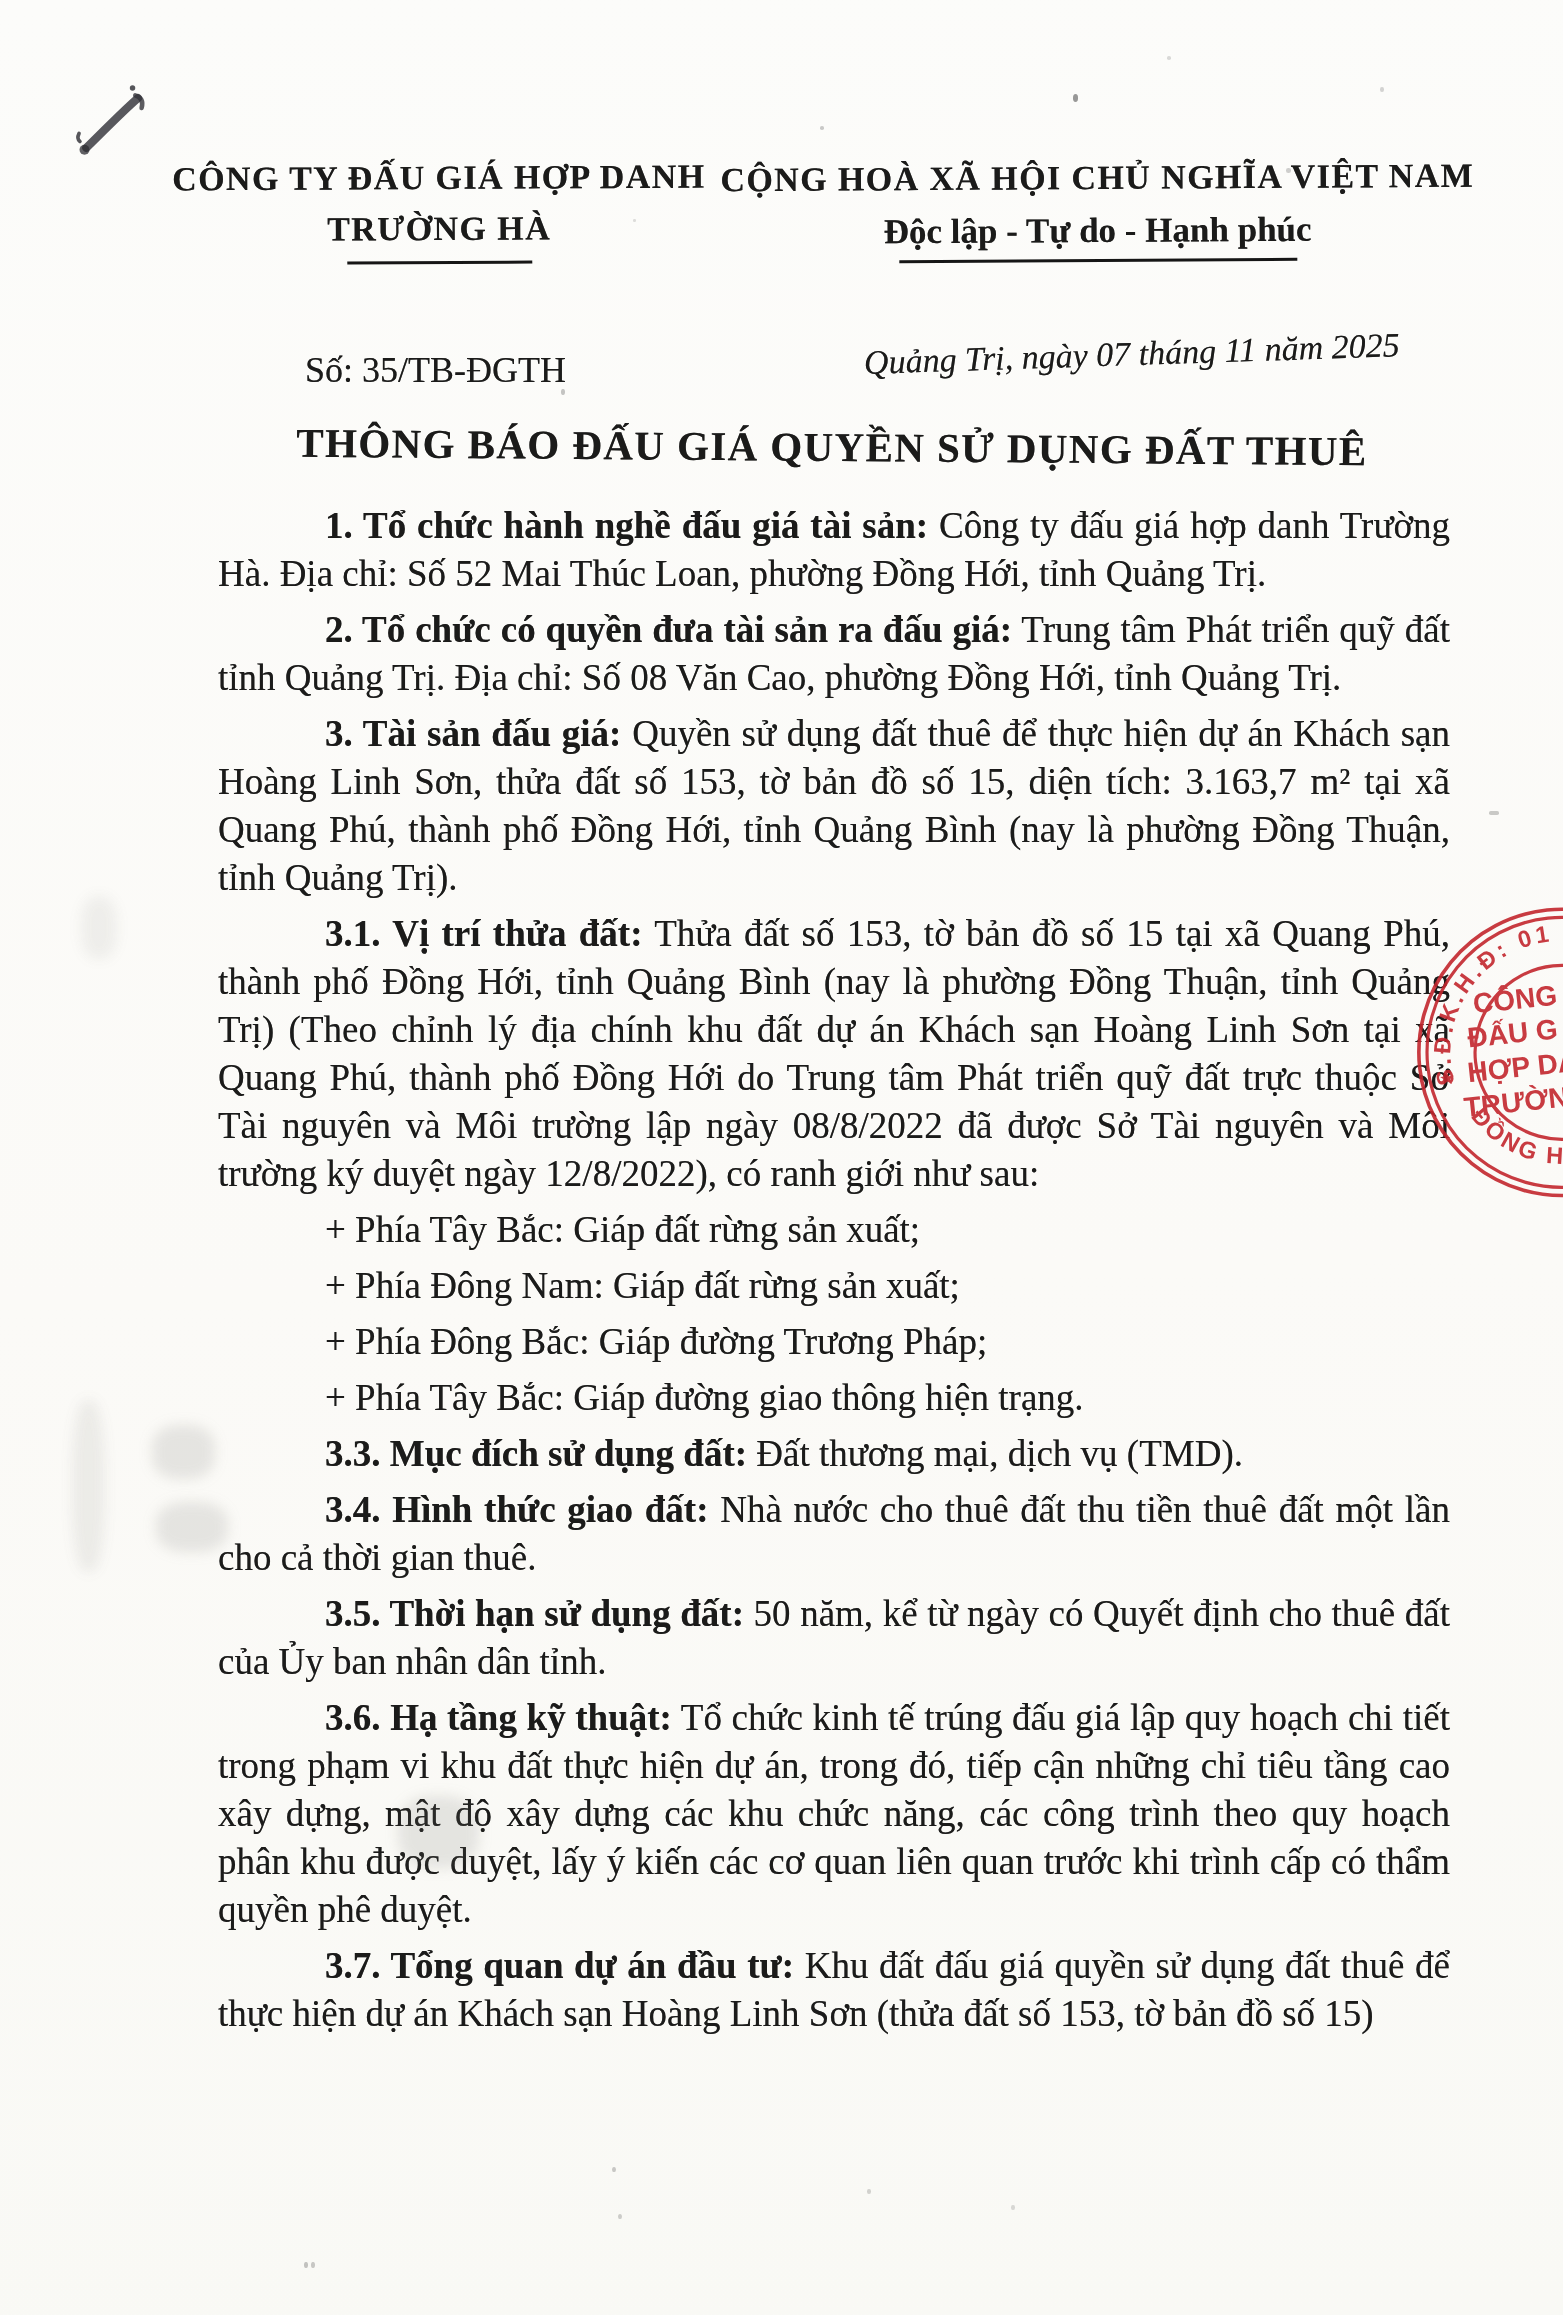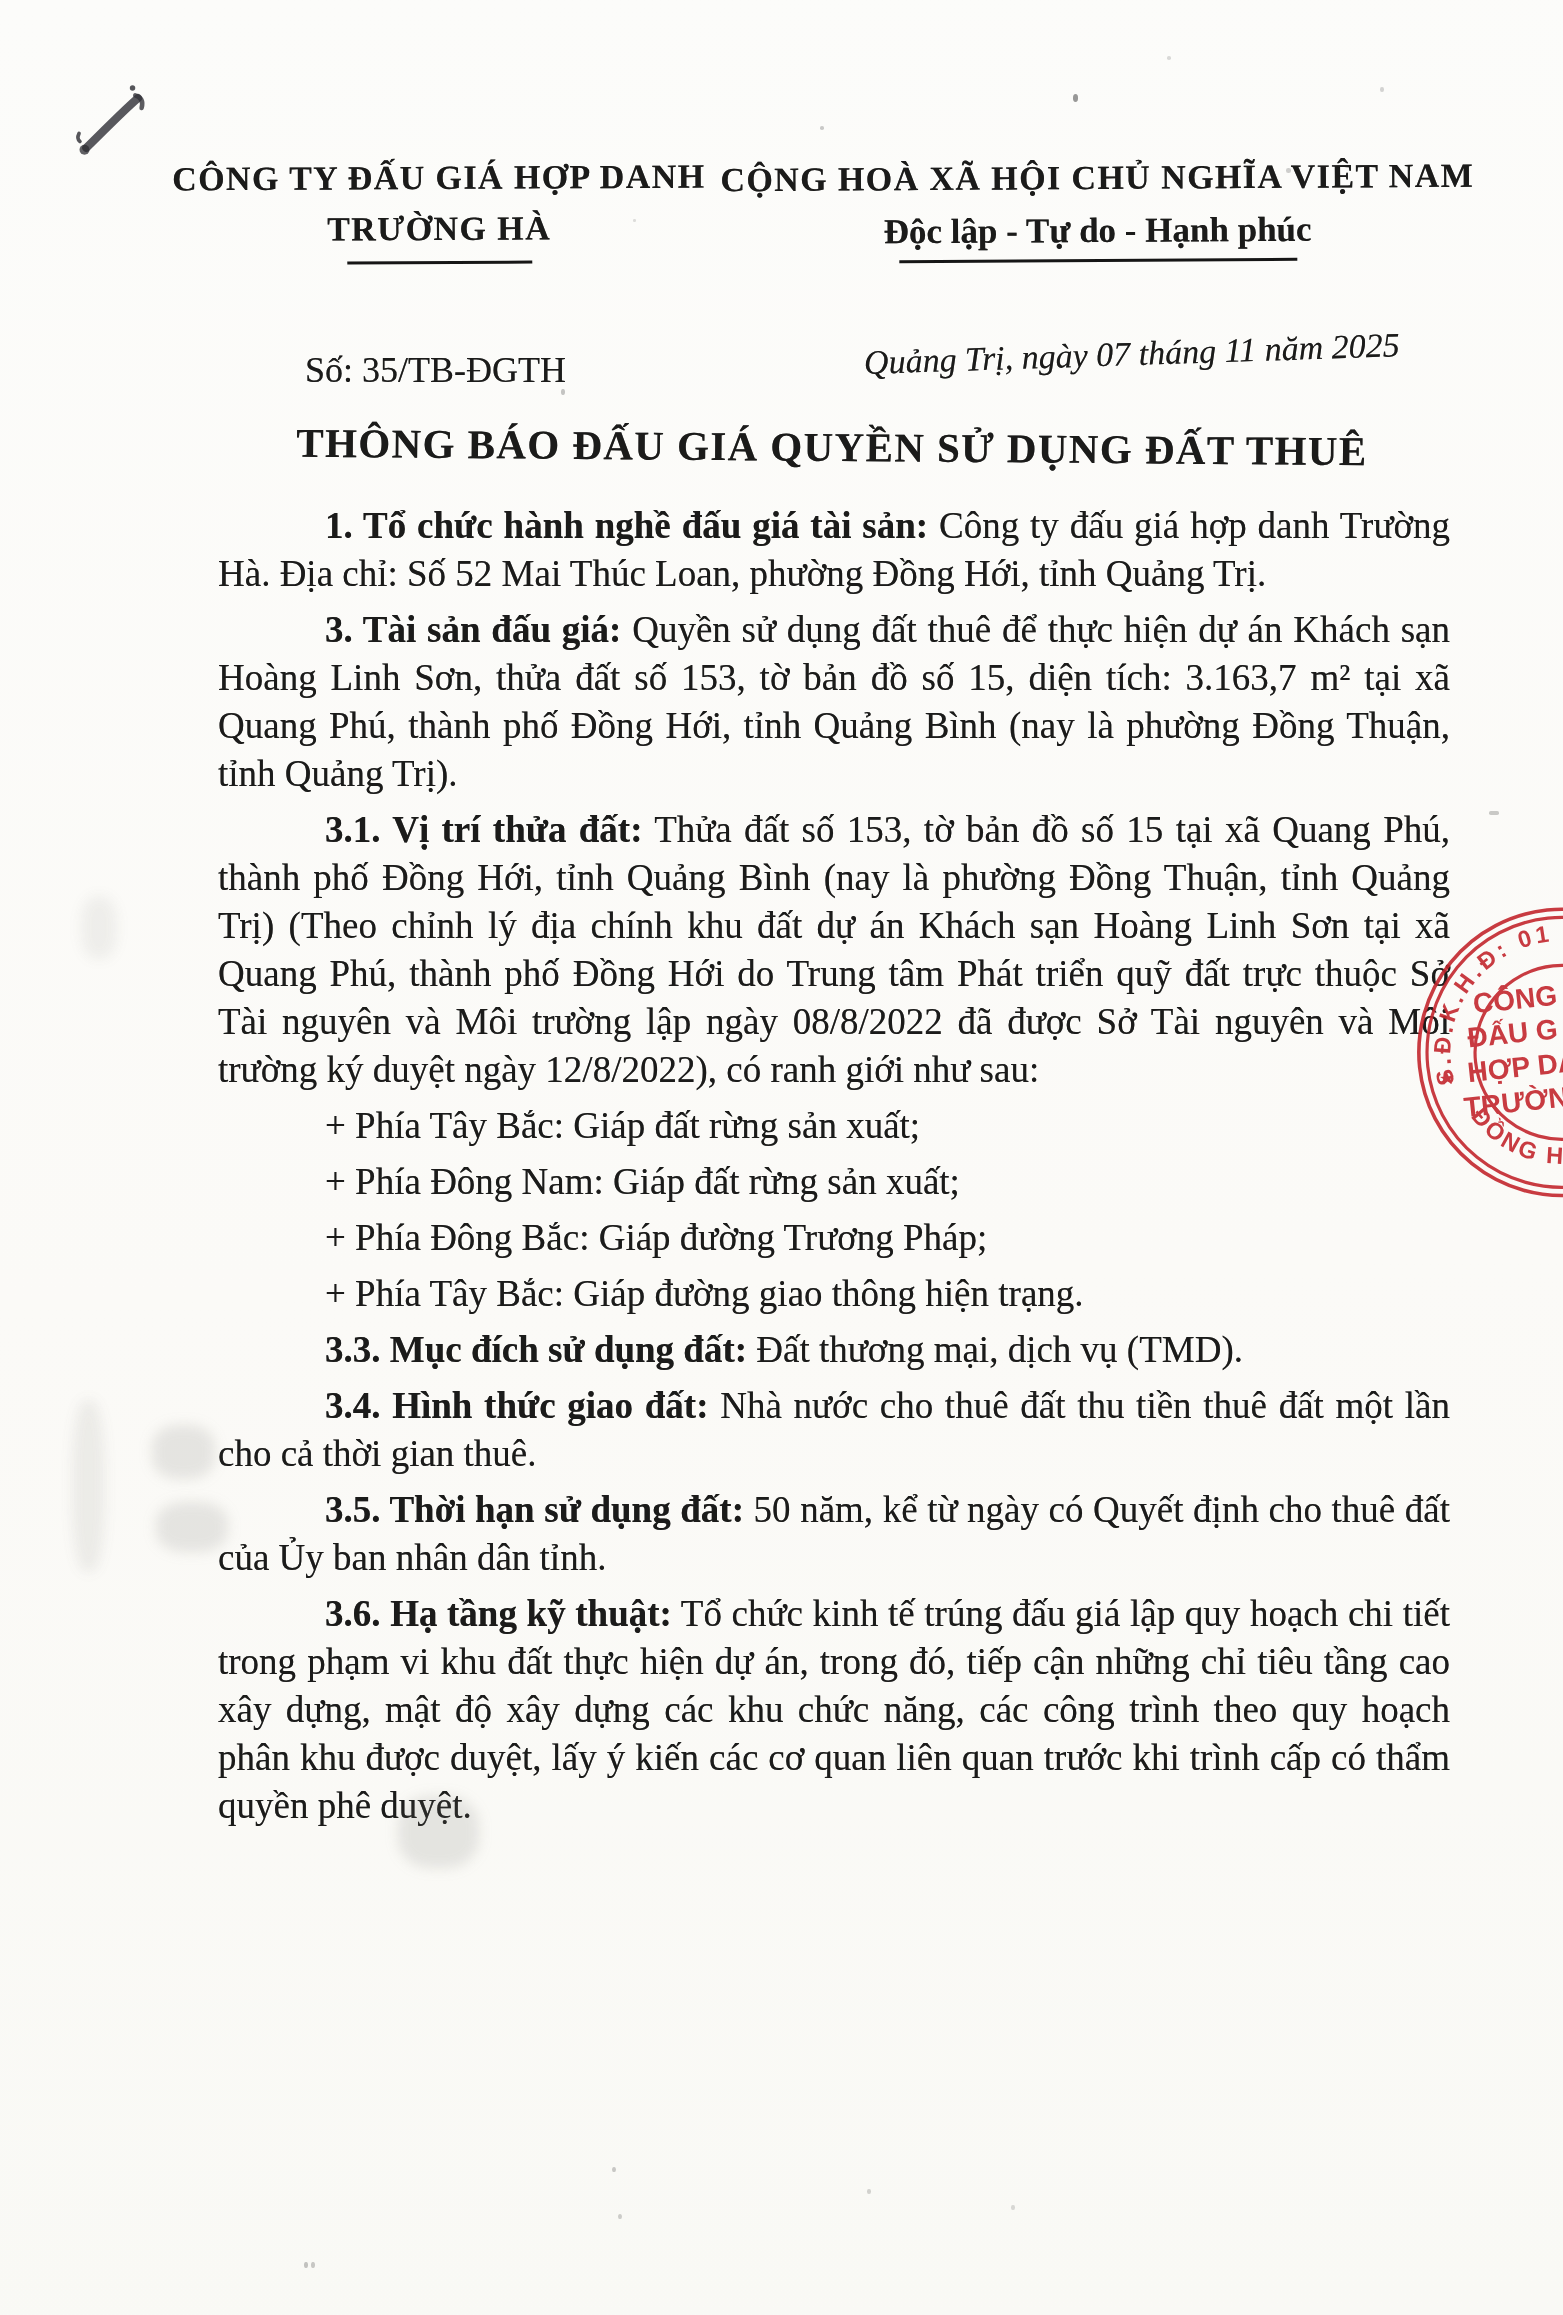--- a/index.html
+++ b/index.html
@@ -67,20 +67,21 @@
   </div>
 
   <div class="abs doc-no">Số: 35/TB-ĐGTH</div>
   <div class="abs date-line">Quảng Trị, ngày 07 tháng 11 năm 2025</div>
 
   <div class="abs title">THÔNG BÁO ĐẤU GIÁ QUYỀN SỬ DỤNG ĐẤT THUÊ</div>
 
   <div class="abs body" id="doc-body">
     <p><span class="plabel">1. Tổ chức hành nghề đấu giá tài sản:</span><span class="ptext"> Công ty đấu giá hợp danh Trường Hà. Địa chỉ: Số 52 Mai Thúc Loan, phường Đồng Hới, tỉnh Quảng Trị.</span></p>
 
+    <p><span class="plabel">2. Tổ chức có quyền đưa tài sản ra đấu giá:</span><span class="ptext"> Trung tâm Phát triển quỹ đất tỉnh Quảng Trị. Địa chỉ: Số 08 Văn Cao, phường Đồng Hới, tỉnh Quảng Trị.</span></p>
 
     <p><span class="plabel">3. Tài sản đấu giá:</span><span class="ptext"> Quyền sử dụng đất thuê để thực hiện dự án Khách sạn Hoàng Linh Sơn, thửa đất số 153, tờ bản đồ số 15, diện tích: 3.163,7 m² tại xã Quang Phú, thành phố Đồng Hới, tỉnh Quảng Bình (nay là phường Đồng Thuận, tỉnh Quảng Trị).</span></p>
 
     <p><span class="plabel bi">3.1. Vị trí thửa đất:</span><span class="ptext"> Thửa đất số 153, tờ bản đồ số 15 tại xã Quang Phú, thành phố Đồng Hới, tỉnh Quảng Bình (nay là phường Đồng Thuận, tỉnh Quảng Trị) (Theo chỉnh lý địa chính khu đất dự án Khách sạn Hoàng Linh Sơn tại xã Quang Phú, thành phố Đồng Hới do Trung tâm Phát triển quỹ đất trực thuộc Sở Tài nguyên và Môi trường lập ngày 08/8/2022 đã được Sở Tài nguyên và Môi trường ký duyệt ngày 12/8/2022), có ranh giới như sau:</span></p>
 
     <p class="bullet"><span class="ptext">+ Phía Tây Bắc: Giáp đất rừng sản xuất;</span></p>
 
     <p class="bullet"><span class="ptext">+ Phía Đông Nam: Giáp đất rừng sản xuất;</span></p>
 
     <p class="bullet"><span class="ptext">+ Phía Đông Bắc: Giáp đường Trương Pháp;</span></p>
@@ -89,20 +90,21 @@
 
 
     <p><span class="plabel bi">3.3. Mục đích sử dụng đất:</span><span class="ptext"> Đất thương mại, dịch vụ (TMD).</span></p>
 
     <p><span class="plabel bi">3.4. Hình thức giao đất:</span><span class="ptext"> Nhà nước cho thuê đất thu tiền thuê đất một lần cho cả thời gian thuê.</span></p>
 
     <p><span class="plabel bi">3.5. Thời hạn sử dụng đất:</span><span class="ptext"> 50 năm, kể từ ngày có Quyết định cho thuê đất của Ủy ban nhân dân tỉnh.</span></p>
 
     <p><span class="plabel bi">3.6. Hạ tầng kỹ thuật:</span><span class="ptext"> Tổ chức kinh tế trúng đấu giá lập quy hoạch chi tiết trong phạm vi khu đất thực hiện dự án, trong đó, tiếp cận những chỉ tiêu tầng cao xây dựng, mật độ xây dựng các khu chức năng, các công trình theo quy hoạch phân khu được duyệt, lấy ý kiến các cơ quan liên quan trước khi trình cấp có thẩm quyền phê duyệt.</span></p>
 
+    <p><span class="plabel bi">3.7. Tổng quan dự án đầu tư:</span><span class="ptext"> Khu đất đấu giá quyền sử dụng đất thuê để thực hiện dự án Khách sạn Hoàng Linh Sơn (thửa đất số 153, tờ bản đồ số 15)</span></p>
   </div>
 
   <svg class="abs stamp" viewBox="0 0 340 340">
     <g transform="rotate(-6 170 166)">
       <circle cx="170" cy="166" r="158" fill="none" stroke="#c3272e" stroke-width="4"></circle>
       <circle cx="170" cy="166" r="149" fill="none" stroke="#c3272e" stroke-width="3.5"></circle>
       <circle cx="170" cy="166" r="96" fill="none" stroke="#c3272e" stroke-width="3.5"></circle>
       <defs>
         <path id="arcTop" d="M 49.7 191.6 A 123 123 0 0 1 257 79" fill="none"></path>
         <path id="arcBot" d="M 61.4 223.7 A 123 123 0 0 0 240.5 266.8" fill="none"></path>

